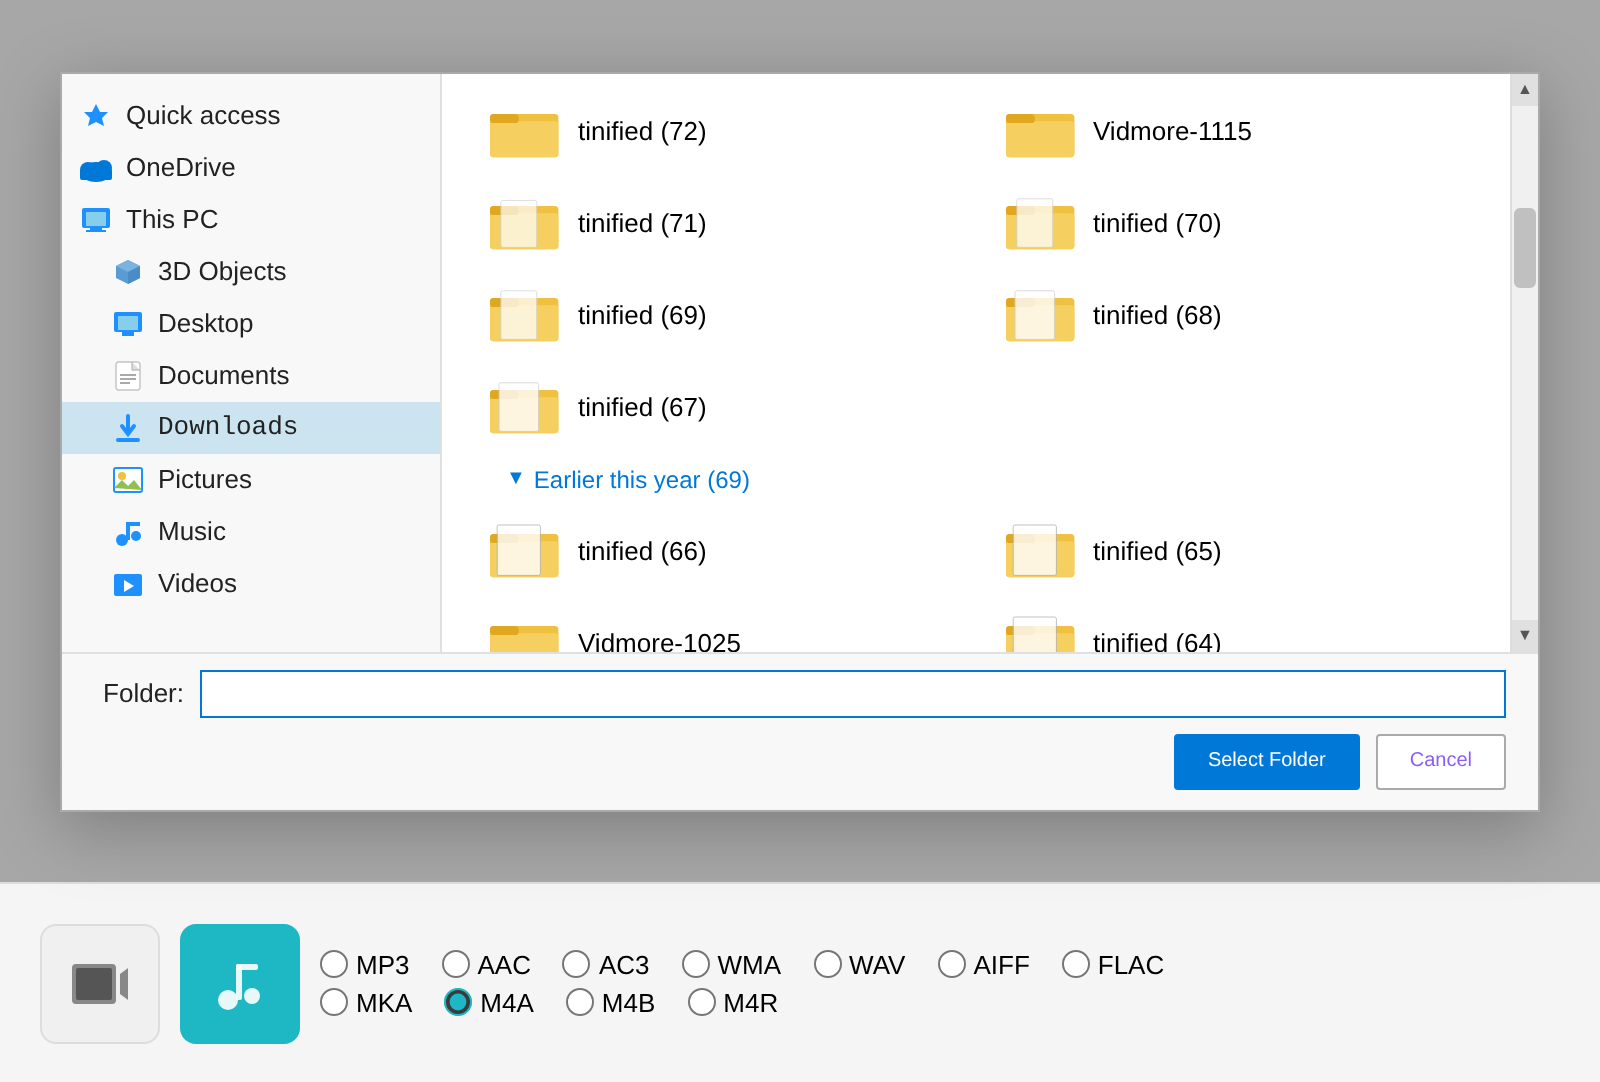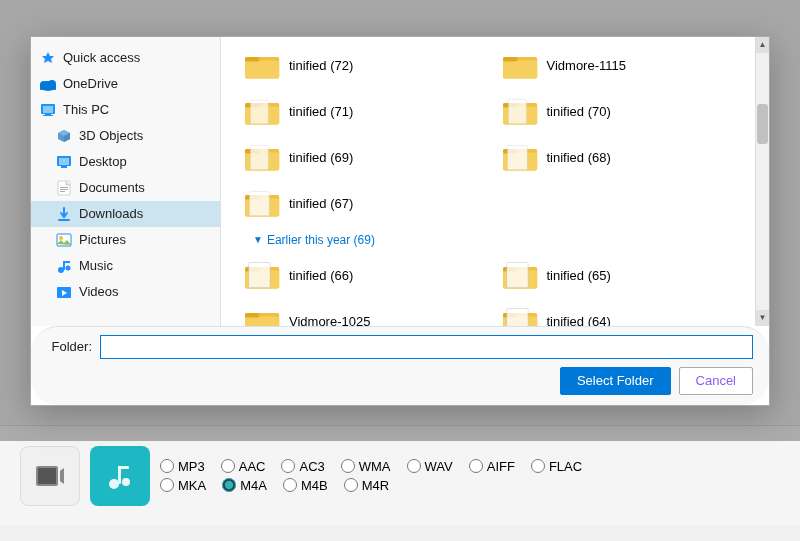--- a/index.html
+++ b/index.html
@@ -16,21 +16,21 @@
     
     .app-bg {
       position: absolute;
       top: 0; left: 0; right: 0; bottom: 0;
       background: #f0f0f0;
     }
 
     
     .bottom-toolbar {
       position: absolute;
-      bottom: 16px; left: 0; right: 0;
+      bottom: 0; left: 0; right: 0;
       height: 100px;
       background: #f5f5f5;
       border-top: 1px solid #ddd;
       display: flex;
       align-items: center;
       padding: 10px 20px;
       gap: 10px;
     }
 
     .toolbar-icon-btn {
@@ -124,20 +124,21 @@
       align-items: center;
       gap: 6px;
       padding: 4px 8px;
       cursor: pointer;
       color: #222;
       white-space: nowrap;
     }
 
     .sidebar-item.active {
       background: #cce4f0;
+      font-family: Liberation Mono, monospace;
     }
 
     .sidebar-icon {
       width: 18px;
       height: 18px;
       flex-shrink: 0;
       display: flex;
       align-items: center;
       justify-content: center;
     }
@@ -201,21 +202,20 @@
     
     .folder-grid::-webkit-scrollbar { width: 14px; }
     .folder-grid::-webkit-scrollbar-track { background: #f0f0f0; }
     .folder-grid::-webkit-scrollbar-thumb { background: #c0c0c0; border: 3px solid #f0f0f0; border-radius: 7px; }
 
     
     .dialog-bottom {
       padding: 8px 16px 10px 16px;
       border-top: 1px solid #e0e0e0;
       background: #f8f8f8;
-      border-radius: 27px;
     }
 
     .folder-row {
       display: flex;
       align-items: center;
       gap: 8px;
       margin-bottom: 8px;
     }
 
     .folder-label {
@@ -236,21 +236,21 @@
 
     .btn-row {
       display: flex;
       justify-content: flex-end;
       gap: 8px;
     }
 
     .btn {
       padding: 4px 16px;
       height: 28px;
-      font-size: 13px;
+      font-size: 10px;
       cursor: pointer;
       border-radius: 2px;
     }
 
     .btn-primary {
       background: #0078d7;
       color: #fff;
       border: 1px solid #0078d7;
     }
 

